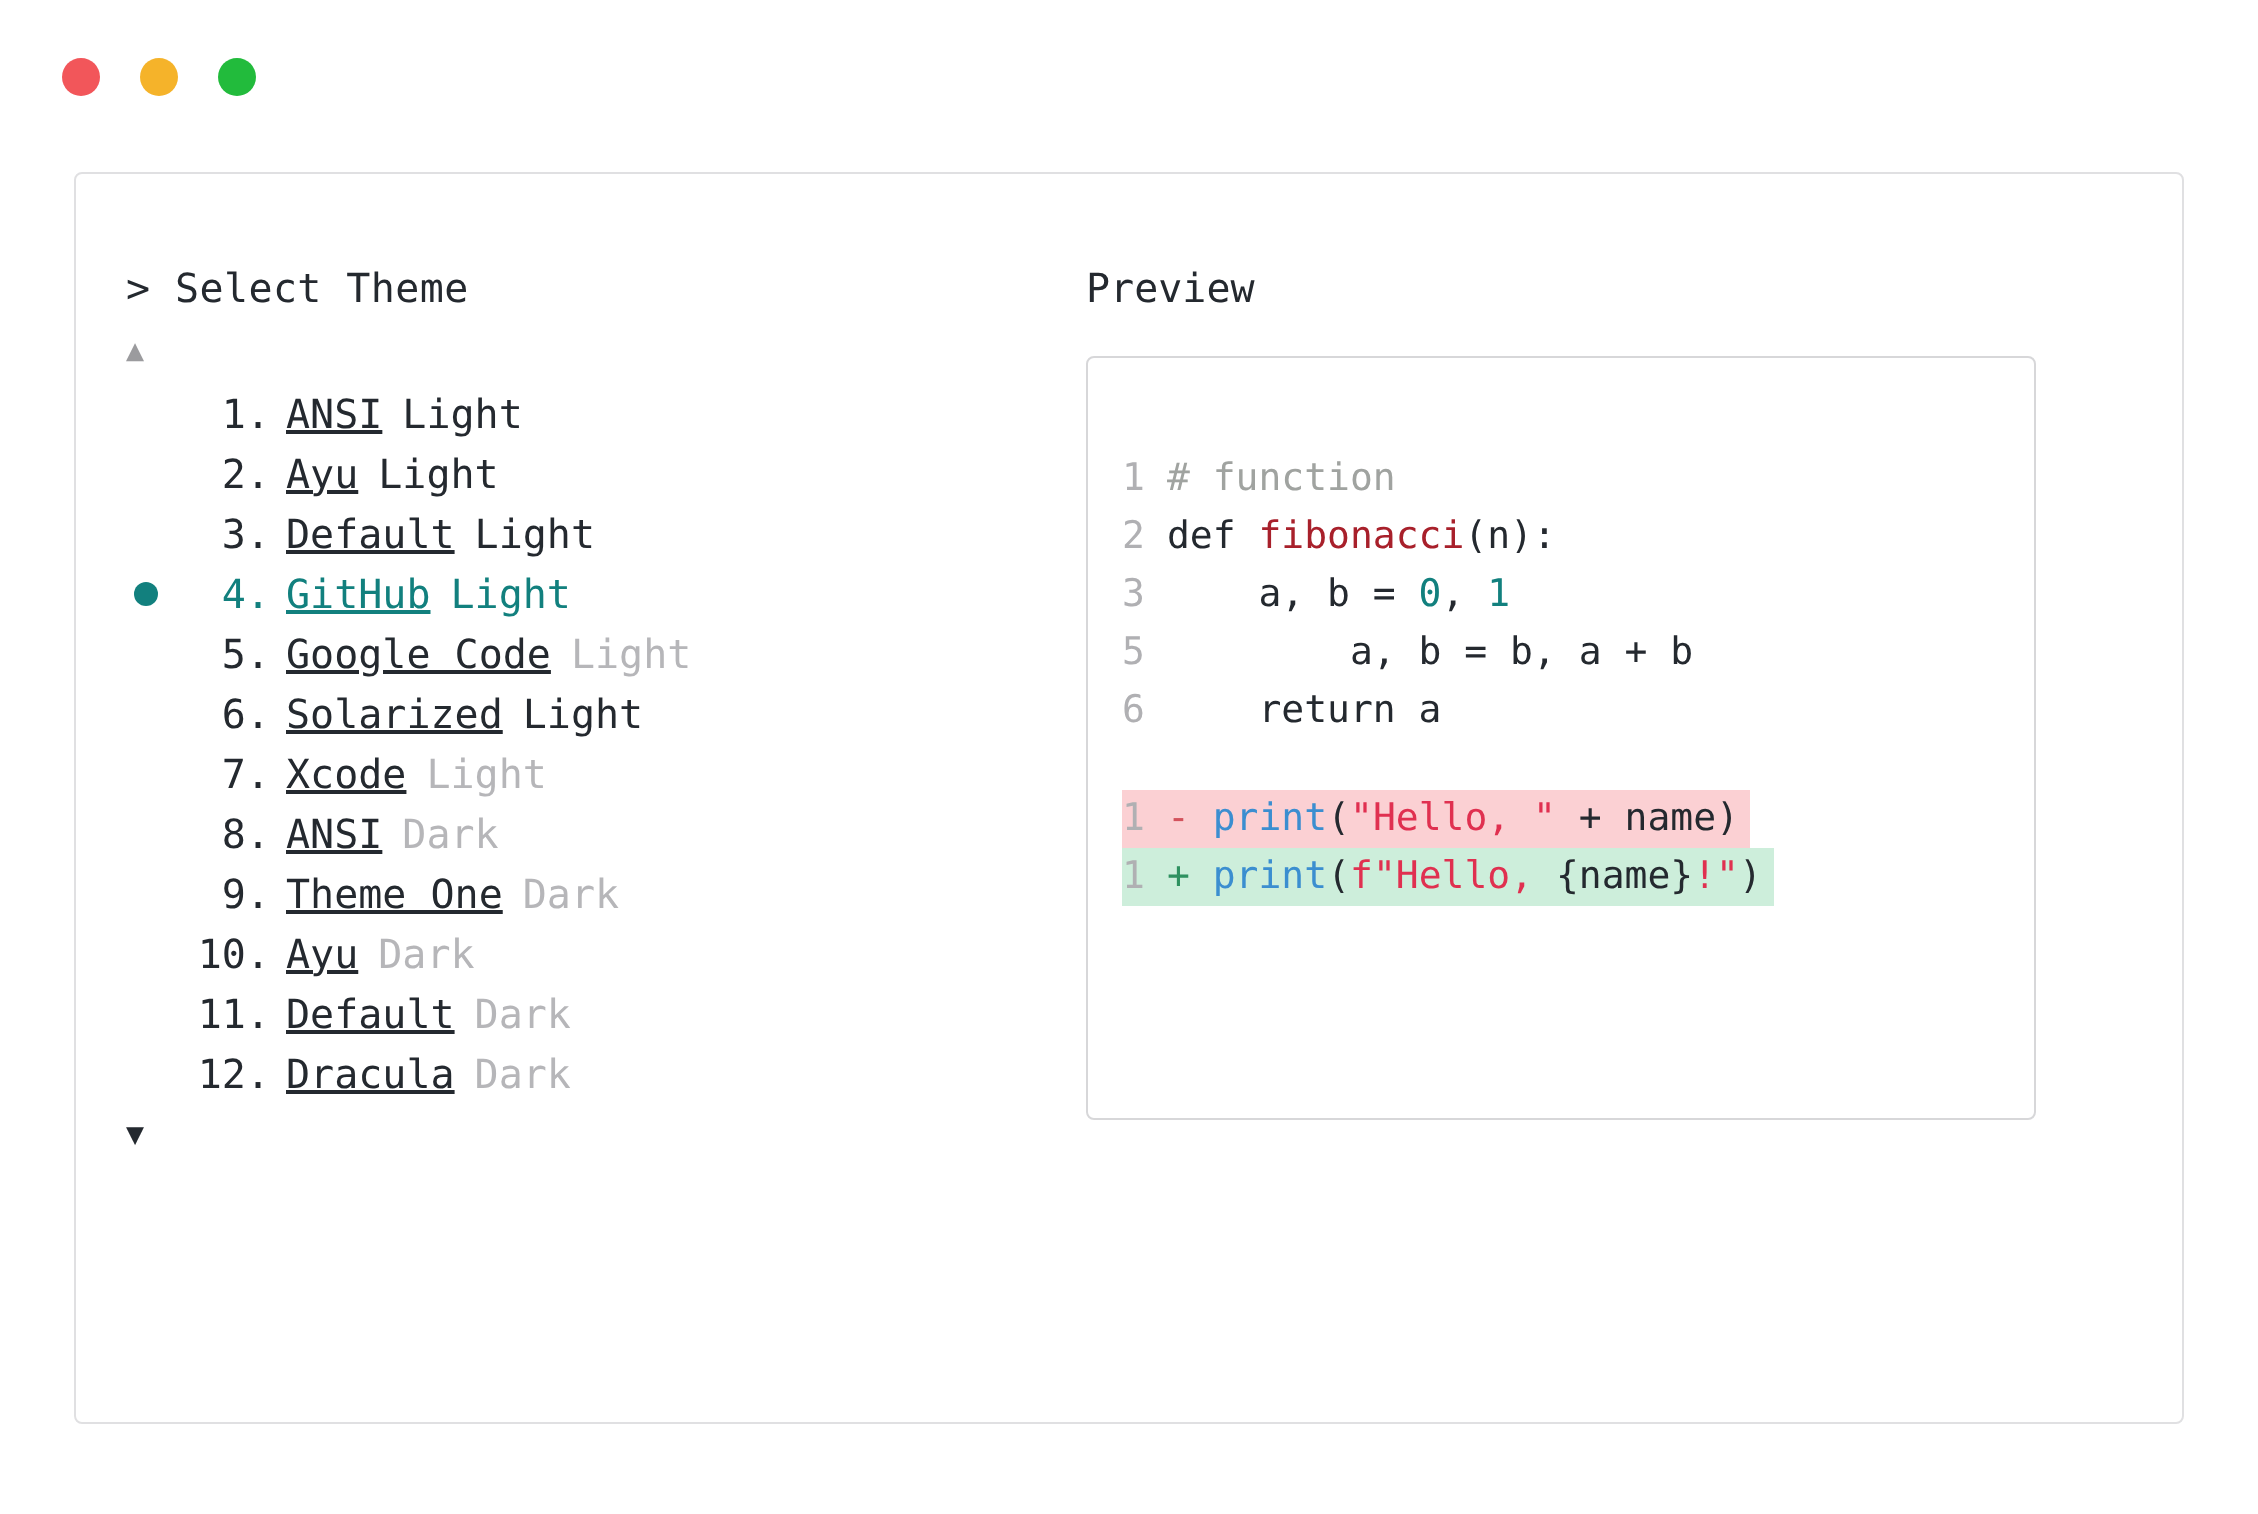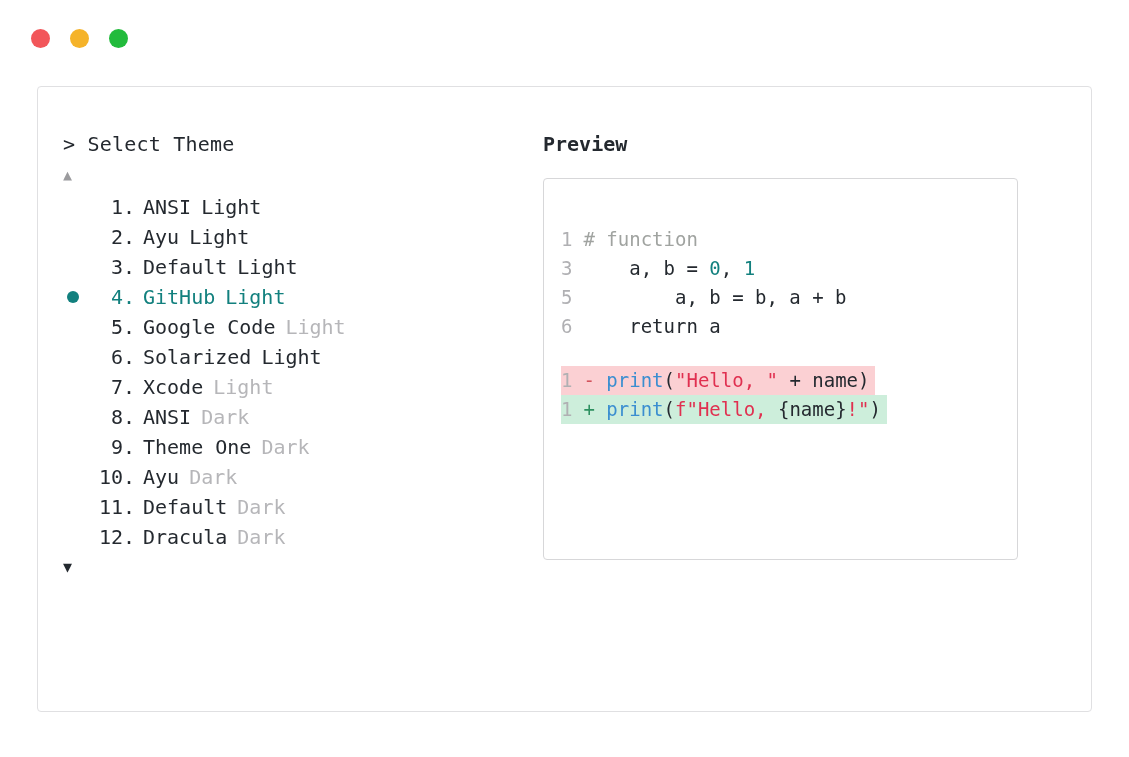--- a/index.html
+++ b/index.html
@@ -102,21 +102,21 @@
     display: block;
     margin-left: 4px;
   }
   .row-index {
     width: 40px;
     flex: 0 0 40px;
     text-align: right;
     white-space: pre;
   }
   .row-dot { width: 8px; flex: 0 0 8px; }
-  .row-name { white-space: pre; }
+  .row-name { white-space: pre; text-decoration: underline; }
   .row-suffix { white-space: pre; padding-left: 10px; }
 
   .theme-row.selected .row-index,
   .theme-row.selected .row-name,
   .theme-row.selected .row-suffix { color: #12807e; }
 
   #hint-text {
     position: absolute;
     left: 25px;
     top: 545px;
@@ -129,21 +129,20 @@
   #preview-pane {
     position: absolute;
     left: 505px;
     top: 45px;
     width: 525px;
   }
   #preview-title {
     font-size: 20px;
     color: #24292f;
     line-height: 24px;
-    font-weight: bold;
   }
   #preview-box {
     margin-top: 22px;
     width: 475px;
     height: 382px;
     box-sizing: border-box;
     border: 1.5px solid #d7d7d9;
     border-radius: 4px;
     background: #ffffff;
     position: relative;
@@ -219,20 +218,21 @@
         </div>
       <div class="scroll-arrow" id="scroll-down-arrow">▼</div>
     </div>
 
 
     <div id="preview-pane">
       <div id="preview-title">Preview</div>
       <div id="preview-box">
         <div id="code-area">
             <div class="code-line"><span class="ln">1</span><span> </span><span class="tok-comment"># function</span></div>
+            <div class="code-line"><span class="ln">2</span><span> </span><span class="tok-keyword">def </span><span class="tok-fn">fibonacci</span><span class="tok-plain">(n):</span></div>
             <div class="code-line"><span class="ln">3</span><span> </span><span class="tok-plain">    a, b = </span><span class="tok-num">0</span><span class="tok-plain">, </span><span class="tok-num">1</span></div>
             <div class="code-line"><span class="ln">5</span><span> </span><span class="tok-plain">        a, b = b, a + b</span></div>
             <div class="code-line"><span class="ln">6</span><span> </span><span class="tok-plain">    return a</span></div>
             <div class="code-line gap-line"></div>
             <div class="code-line"><span class="diff-line diff-del" style="background: rgb(251, 208, 211);"><span class="ln">1</span><span> </span><span class="diff-sign-del">-</span><span> </span><span class="tok-builtin">print</span><span class="tok-plain">(</span><span class="tok-str">"Hello, "</span><span class="tok-plain"> + name)</span></span></div>
             <div class="code-line"><span class="diff-line diff-add" style="background: rgb(205, 238, 219);"><span class="ln">1</span><span> </span><span class="diff-sign-add">+</span><span> </span><span class="tok-builtin">print</span><span class="tok-plain">(</span><span class="tok-str">f"Hello, </span><span class="tok-plain">{name}</span><span class="tok-str">!"</span><span class="tok-plain">)</span></span></div>
           </div>
       </div>
     </div>
 

